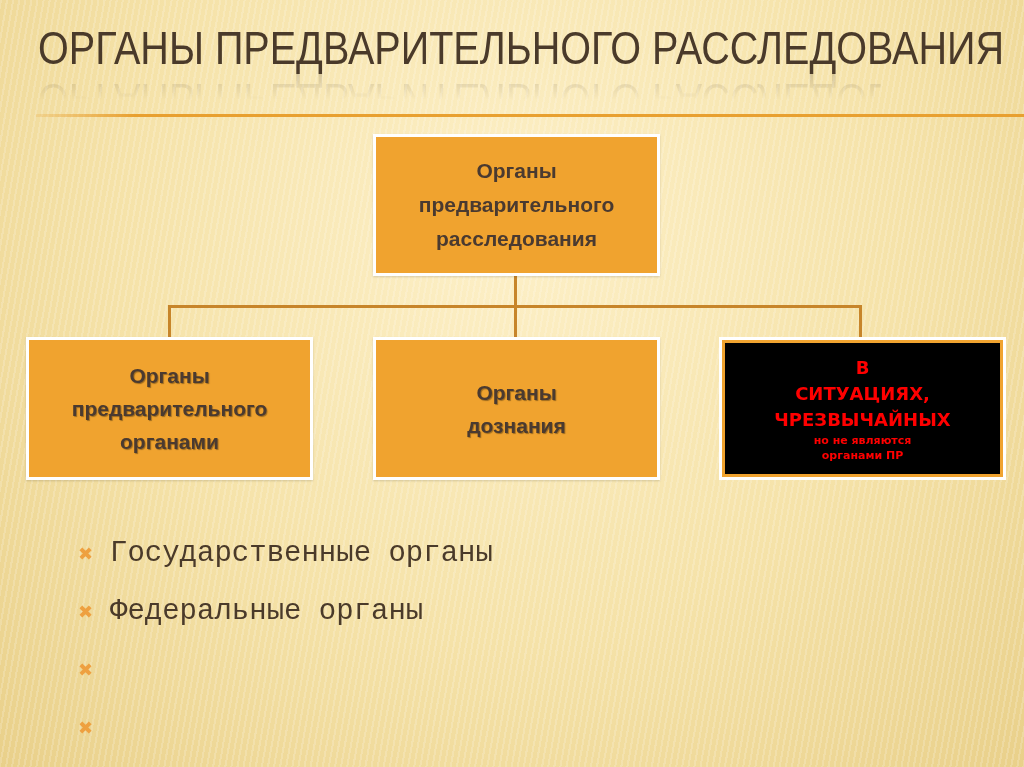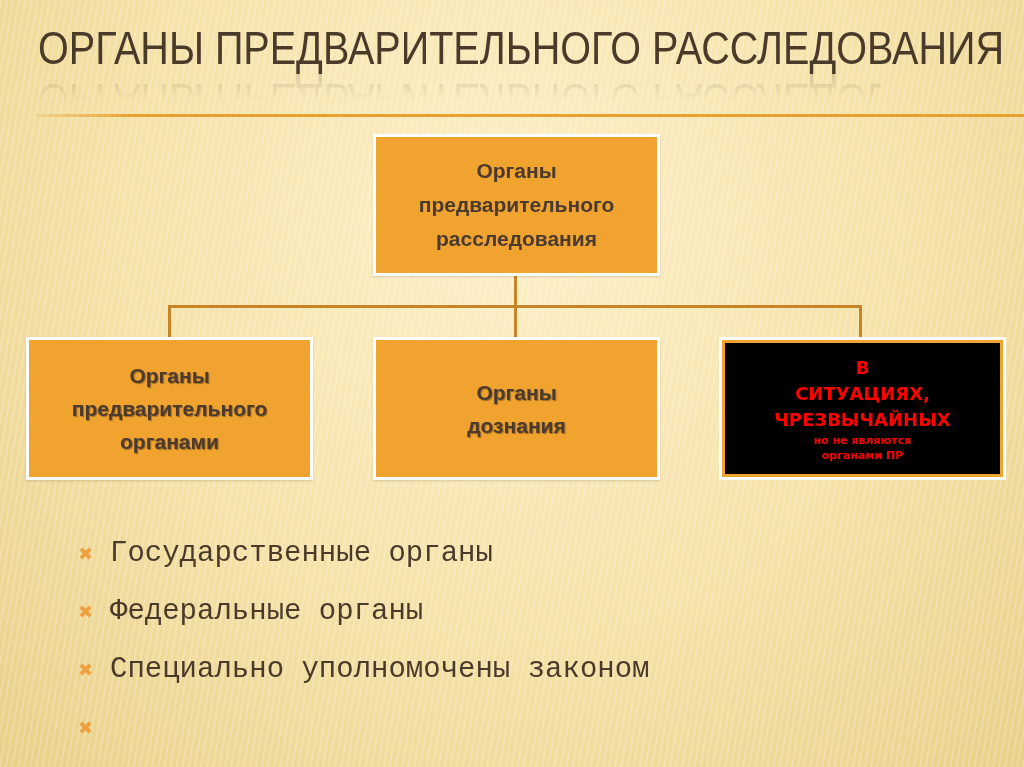--- a/index.html
+++ b/index.html
@@ -102,18 +102,17 @@
   <div class="bullet">
     <span class="bullet-icon">✖</span>
     <span class="bullet-text">Государственные органы</span>
   </div>
   <div class="bullet">
     <span class="bullet-icon">✖</span>
     <span class="bullet-text">Федеральные органы</span>
   </div>
   <div class="bullet">
     <span class="bullet-icon">✖</span>
-    <span class="bullet-text">Специально уполномочены законом</span>
   </div>
   <div class="bullet">
     <span class="bullet-icon">✖</span>
   </div>
 </div>
 
 </body></html>

